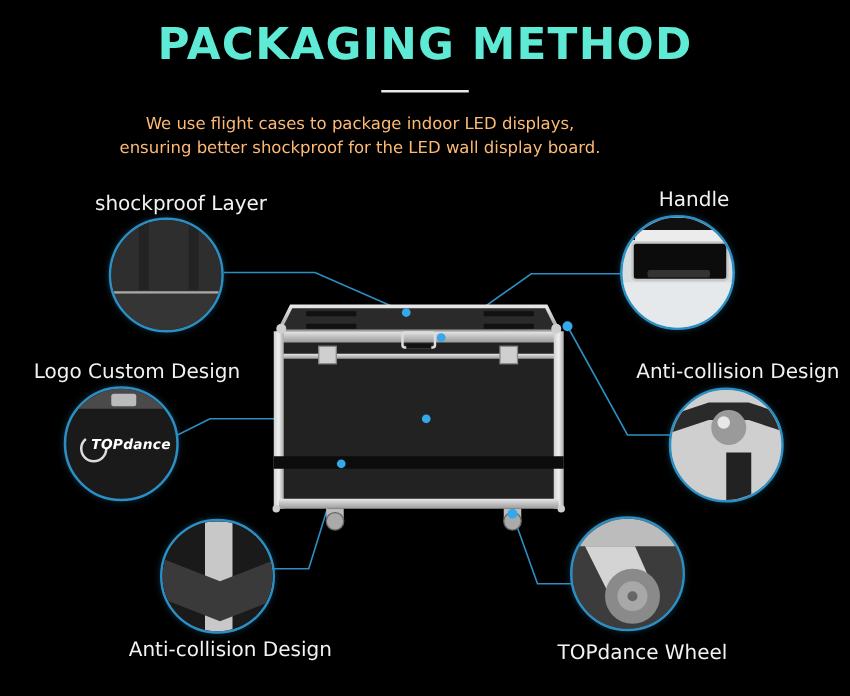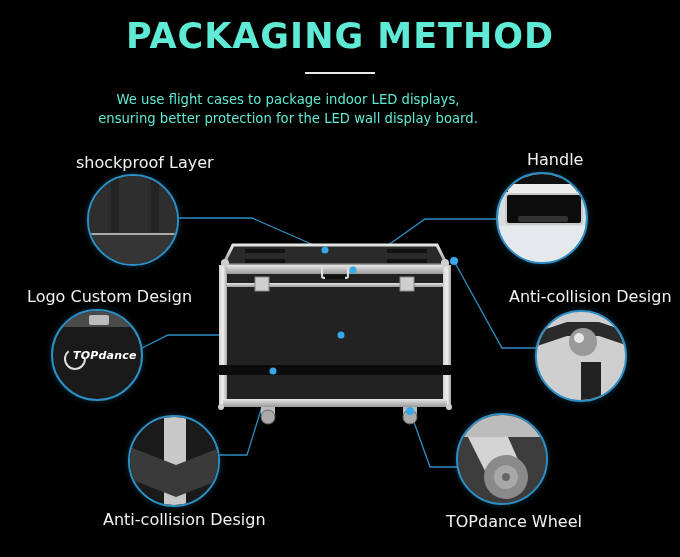--- a/index.html
+++ b/index.html
@@ -9,21 +9,21 @@
     .title {
       position: absolute; left: 0; top: 16px; width: 680px; text-align: center;
       font-family: "DejaVu Sans", sans-serif; font-weight: bold; font-size: 35px;
       letter-spacing: 1px; color: #5eead4;
     }
     .divider {
       position: absolute; left: 305px; top: 72px; width: 70px; height: 2px; background: #e8e8e8;
     }
     .subtitle {
       position: absolute; left: 0; top: 90px; width: 576px; text-align: center;
-      font-family: "DejaVu Sans", sans-serif; font-size: 13.2px; line-height: 19px; color: #5eead4;
+      font-family: "DejaVu Sans", sans-serif; font-size: 13.2px; line-height: 19px; color: #fdba74;
     }
     .label {
       position: absolute; font-family: "DejaVu Sans", sans-serif; font-size: 16px;
       color: #f2f2f2; white-space: nowrap;
     }
     .lbl-shock { left: 76px; top: 153px; }
     .lbl-handle { left: 527px; top: 150px; }
     .lbl-logo { left: 27px; top: 287px; }
     .lbl-anti-r { left: 509px; top: 287px; }
     .lbl-anti-l { left: 103px; top: 510px; }
@@ -48,21 +48,21 @@
       font-style: italic; font-weight: bold; font-size: 11px; color: #fff; letter-spacing: 0.2px; text-align: right;
     }
   </style>
 </head>
 <body>
 
 <div class="title">PACKAGING METHOD</div>
 <div class="divider"></div>
 <div class="subtitle">
   <div>We use flight cases to package indoor LED displays,</div>
-  <div>ensuring better protection for the LED wall display board.</div>
+  <div>ensuring better shockproof for the LED wall display board.</div>
 </div>
 
 <svg class="connectors" viewBox="0 0 680 557">
   <g fill="none" stroke="#2b8fc4" stroke-width="1.3">
     <polyline points="179,218 252,218 325,250"></polyline>
     <polyline points="353,270 425,219 497,219"></polyline>
     <polyline points="454,261 502,348 536,348"></polyline>
     <polyline points="142,348 168,335 341,335"></polyline>
     <polyline points="273,371 247,455 219,455"></polyline>
     <polyline points="410,411 430,467 457,467"></polyline>

